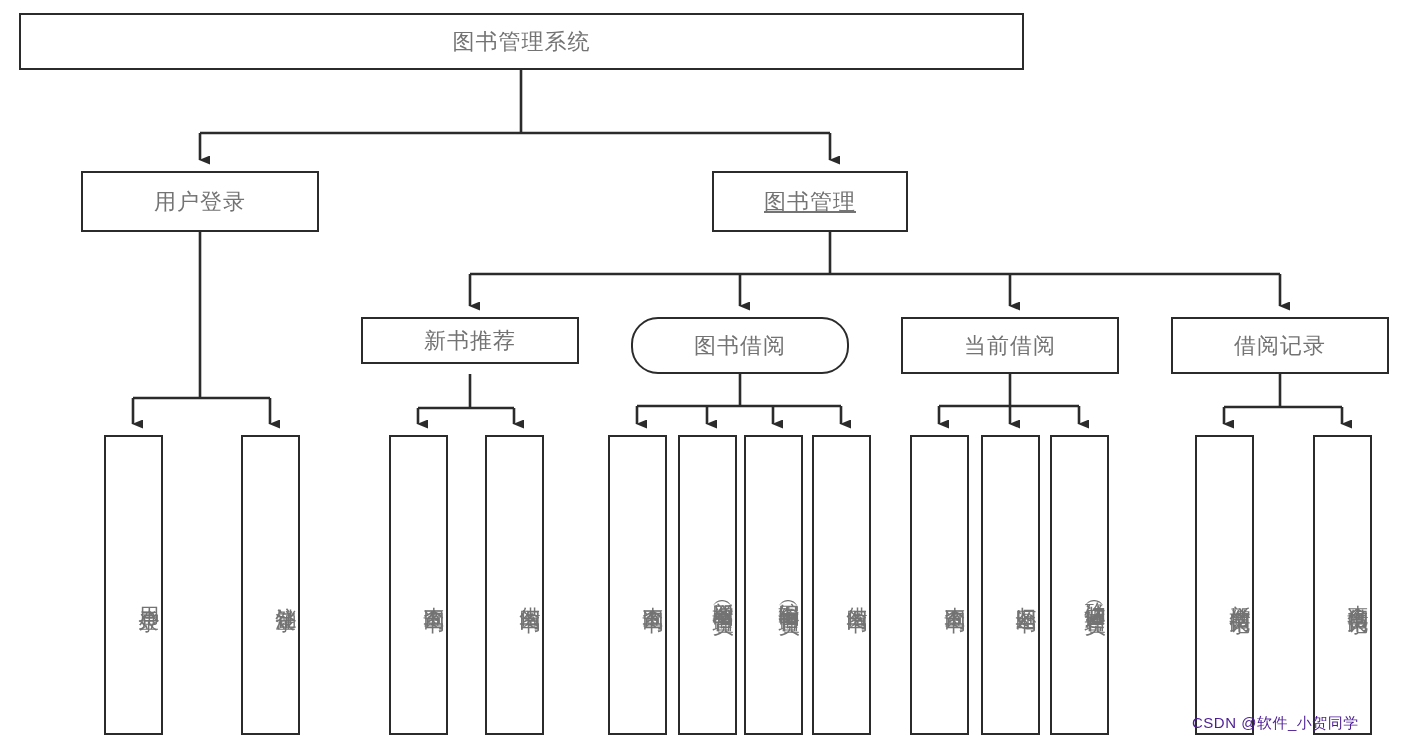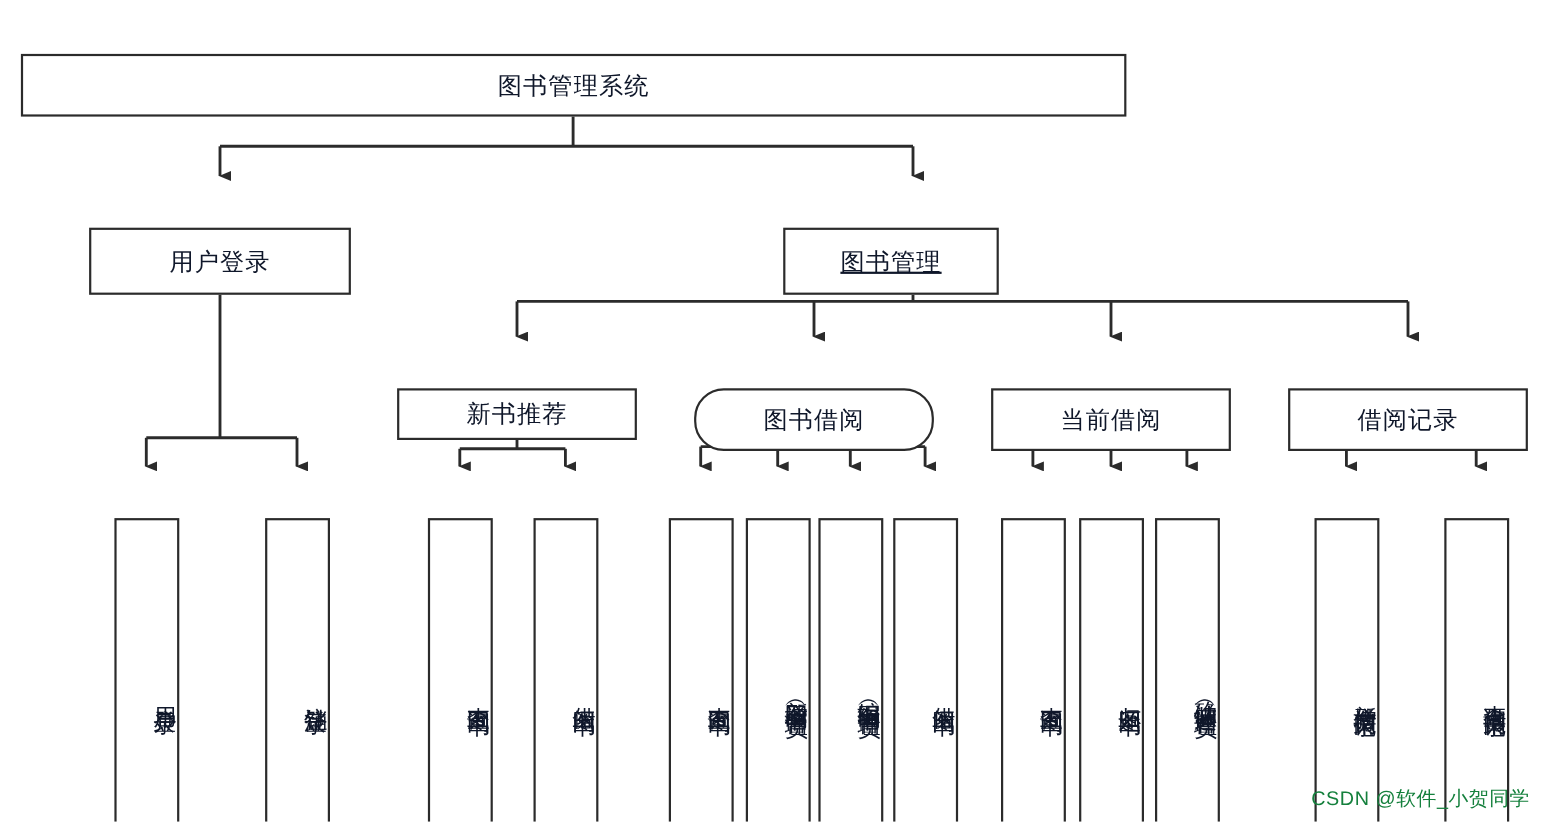--- a/index.html
+++ b/index.html
@@ -26,22 +26,21 @@
     pointer-events: none;
   }
   .node {
     position: absolute;
     box-sizing: border-box;
     background: #ffffff;
     border: 2px solid #2b2b2b;
     display: flex;
     align-items: center;
     justify-content: center;
-    color: #0f172a;
-    margin-top: 36px;
+    color: #737373;
   }
   .node.horiz {
     font-size: 22px;
     letter-spacing: 1px;
   }
   .node.vert {
     writing-mode: vertical-rl;
     text-orientation: upright;
     font-size: 21px;
     letter-spacing: 2px;
@@ -49,22 +48,22 @@
     justify-content: center;
     padding-top: 18px;
   }
   .node.vert .vlabel {
     writing-mode: vertical-rl;
     text-orientation: upright;
     line-height: 1.12;
   }
   .watermark {
     position: absolute;
-    color: #15803d;
-    font-size: 18px;
+    color: #4c1d95;
+    font-size: 15px;
     letter-spacing: 0.5px;
     white-space: nowrap;
   }
 </style>
 </head>
 <body>
 
 <div id="canvas">
 
   <svg id="wires" viewBox="0 0 1405 747">

